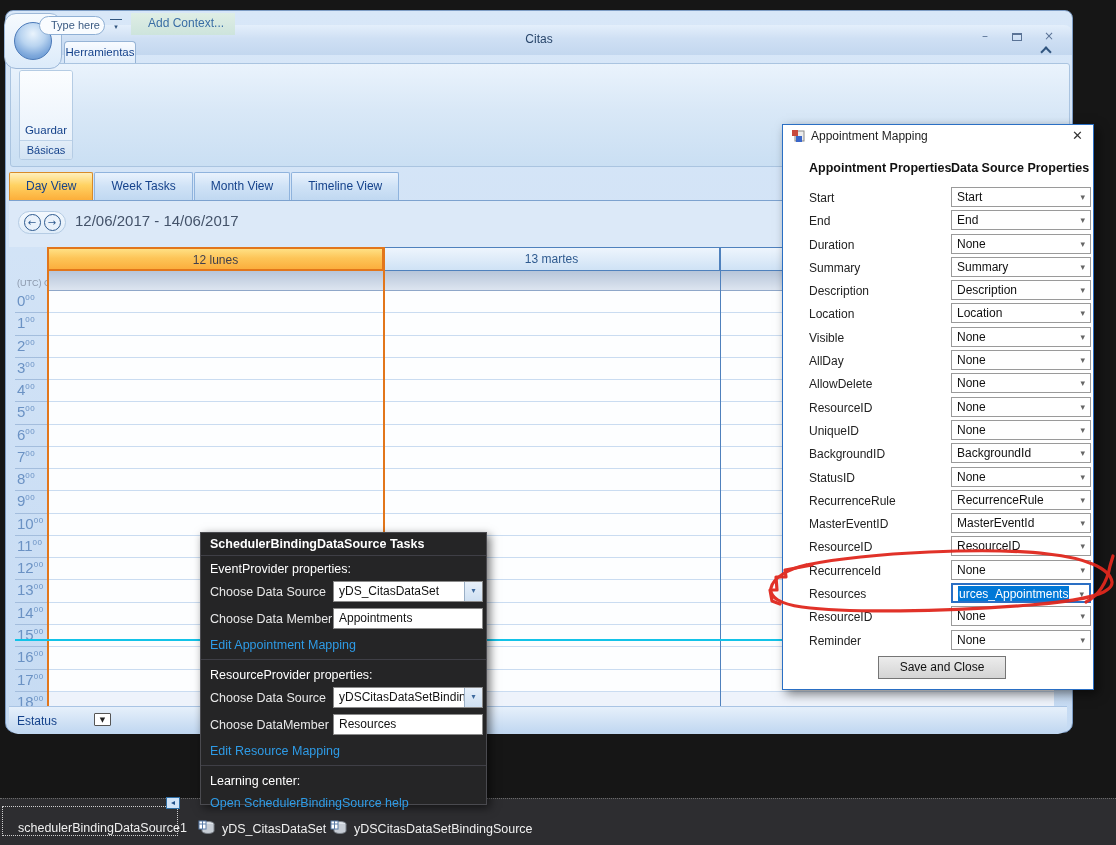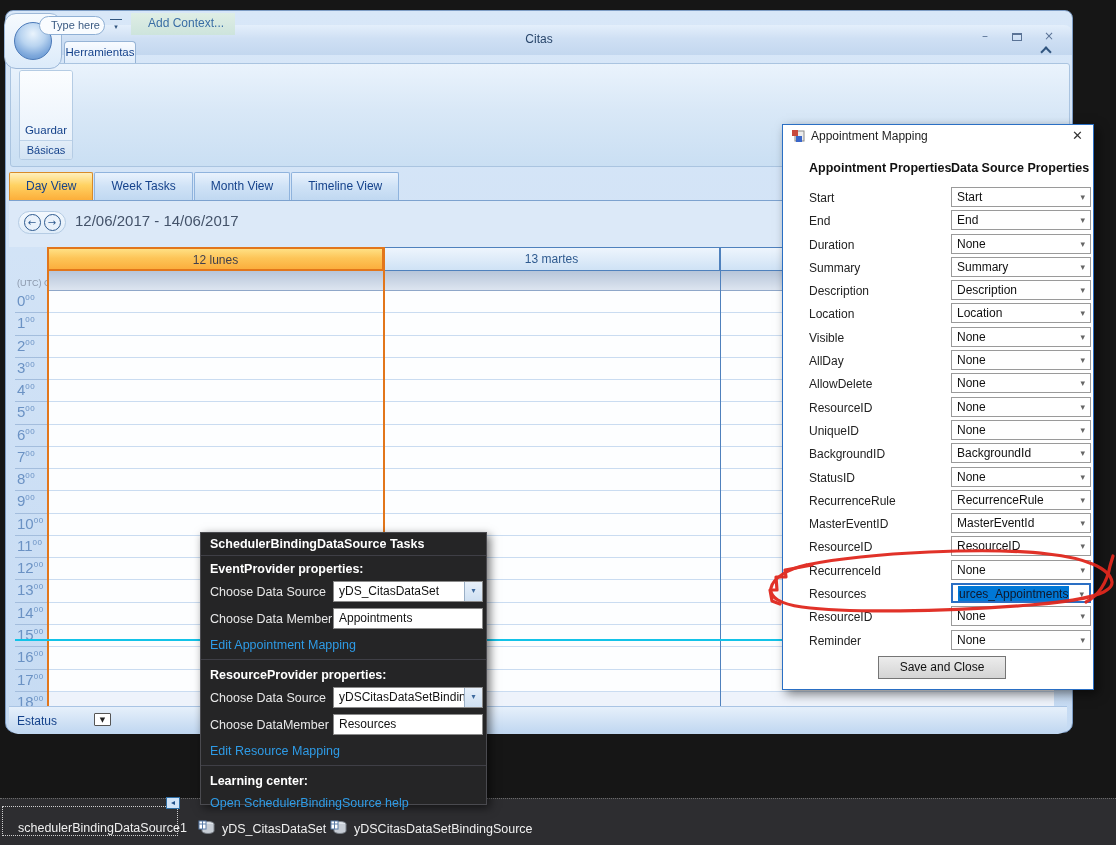--- a/index.html
+++ b/index.html
@@ -122,21 +122,21 @@
   .status-label { position:absolute; left:8px; top:7px; font-size:12px; color:#15428b; }
   .status-dd { position:absolute; left:85px; top:6px; width:17px; height:13px; background:#fff;
     border:1px solid #555; border-radius:1px; font-size:7px; color:#222; text-align:center; line-height:12px; }
 
   
   .stp { position:absolute; left:200px; top:532px; width:287px; height:273px;
     background:#252526; border:1px solid #4a4a4f; z-index:30; color:#e8e8e8;
     font-size:12.5px; box-shadow:3px 3px 9px rgba(0,0,0,.55); }
   .stp-title { height:23px; line-height:22px; padding-left:9px; font-weight:bold; color:#fff;
     border-bottom:1px solid #3f3f46; }
-  .stp-sec-head { font-weight:bold; color:#fff; padding:6px 9px 2px 9px; }
+  .stp-sec-head { font-weight:normal; color:#fff; padding:6px 9px 2px 9px; }
   .stp-row { position:relative; height:27px; padding:4px 0 0 9px; }
   .stp-label { line-height:21px; color:#e8e8e8; }
   .stp-control { position:absolute; left:132px; top:3px; width:150px; height:21px;
     background:#fff; border:1px solid #8a8a8a; color:#111; font-size:12px;
     line-height:19px; padding-left:5px; white-space:nowrap; overflow:hidden; }
   .stp-control.combo { padding-right:20px; }
   .stp-ddbtn { position:absolute; right:0; top:0; width:18px; height:19px;
     background:linear-gradient(#e7f0fa,#cfe0f2); border-left:1px solid #9aafc6;
     font-size:8px; color:#3e6a9e; text-align:center; line-height:18px; }
   .stp-link { color:#2e9be6; padding:6px 9px 5px 9px; cursor:default; }
@@ -154,21 +154,21 @@
   .dlg-h1 { position:absolute; left:26px; top:0; }
   .dlg-h2 { position:absolute; left:168px; top:0; }
   .map-rows { position:absolute; left:0; top:62px; width:100%; }
   .map-row { position:relative; height:23.3px; }
   .map-label { position:absolute; left:26px; top:4px; font-size:12px; color:#222; }
   .map-combo { position:absolute; left:168px; top:0; width:140px; height:20px; background:#fff;
     border:1px solid #9a9a9a; font-size:12px; color:#111; line-height:18px;
     padding-left:5px; white-space:nowrap; overflow:hidden; }
   .map-combo .dd-arrow { position:absolute; right:5px; top:0; font-size:9px; color:#666; line-height:18px; }
   .map-combo.hl { border:2px solid #2a6fc4; }
-  .map-combo-text.selhl { background:#0078d7; color:#0f172a; padding:1px 1px; }
+  .map-combo-text.selhl { background:#0078d7; color:#ffffff; padding:1px 1px; }
   .dlg-save { position:absolute; left:95px; top:531px; width:128px; height:23px;
     background:linear-gradient(#ececec,#d4d4d4); border:1px solid #757575;
     font-size:12px; color:#111; text-align:center; line-height:21px; }
 
   
   .tray { position:absolute; left:0; top:798px; width:100%; height:47px; background:#2d2d30;
     border-top:1px dotted #6a6a6a; z-index:10; }
   .tray-item { position:absolute; top:7px; height:30px; display:flex; align-items:flex-end;
     gap:7px; color:#f0f0f0; font-size:12.5px; padding:0 8px; }
   .tray-item.selected { border:1px dotted #cfcfcf; }

